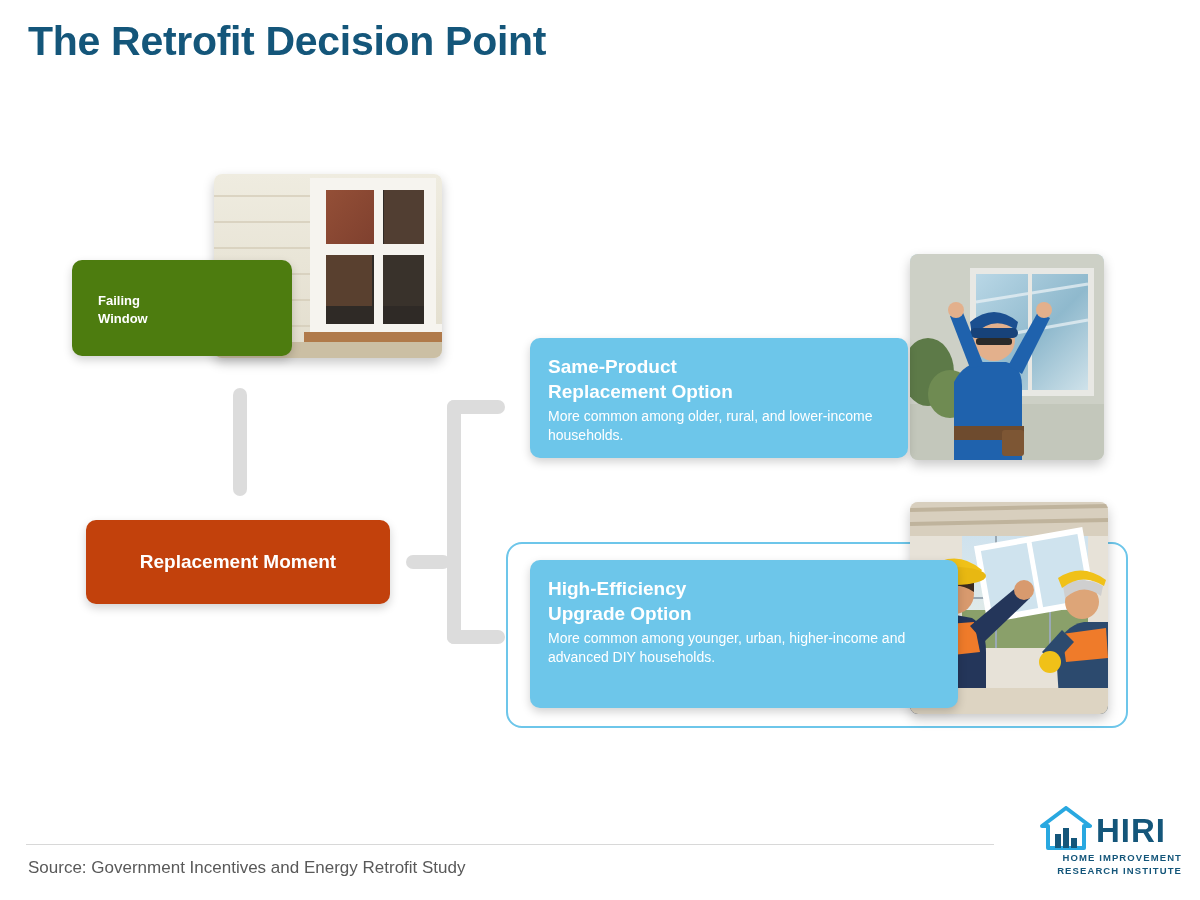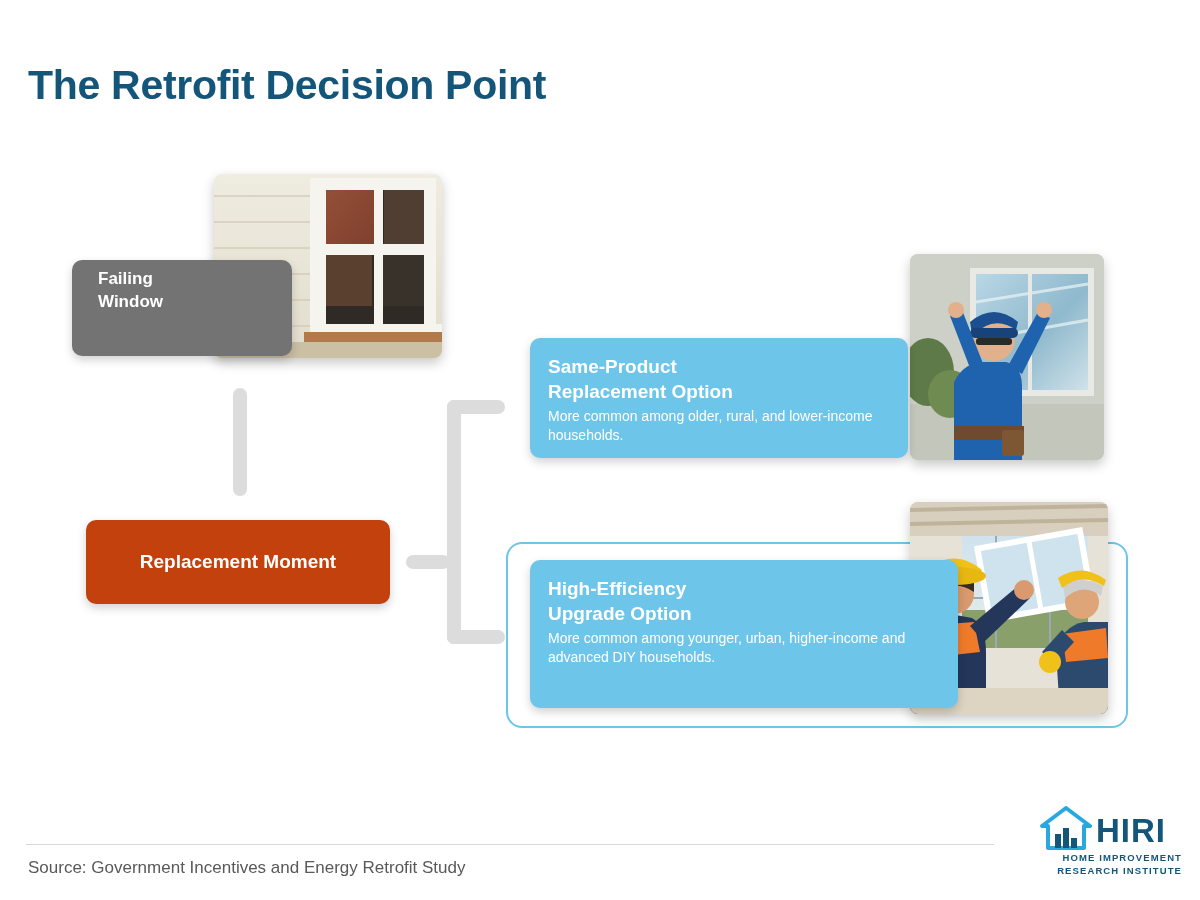--- a/index.html
+++ b/index.html
@@ -17,45 +17,44 @@
 
   
   .title {
     position: absolute;
     left: 28px;
     top: 18px;
     font-size: 41px;
     font-weight: bold;
     color: #14567a;
     letter-spacing: -0.3px;
-    margin-top: 44px;
   }
 
   
   .card {
     position: absolute;
     border-radius: 10px;
     box-sizing: border-box;
   }
   .shadow {
     box-shadow: 0 4px 10px rgba(0,0,0,0.18);
   }
 
   
   .failing-box {
     left: 72px;
     top: 260px;
     width: 220px;
     height: 96px;
-    background: #737373;
+    background: #4d7c0f;
     color: #ffffff;
-    font-size: 17px;
+    font-size: 13px;
     font-weight: bold;
     line-height: 1.35;
-    padding: 8px 0 0 26px;
+    padding: 32px 0 0 26px;
   }
 
   
   .replacement-box {
     left: 86px;
     top: 520px;
     width: 304px;
     height: 84px;
     background: #c2410c;
     color: #ffffff;

